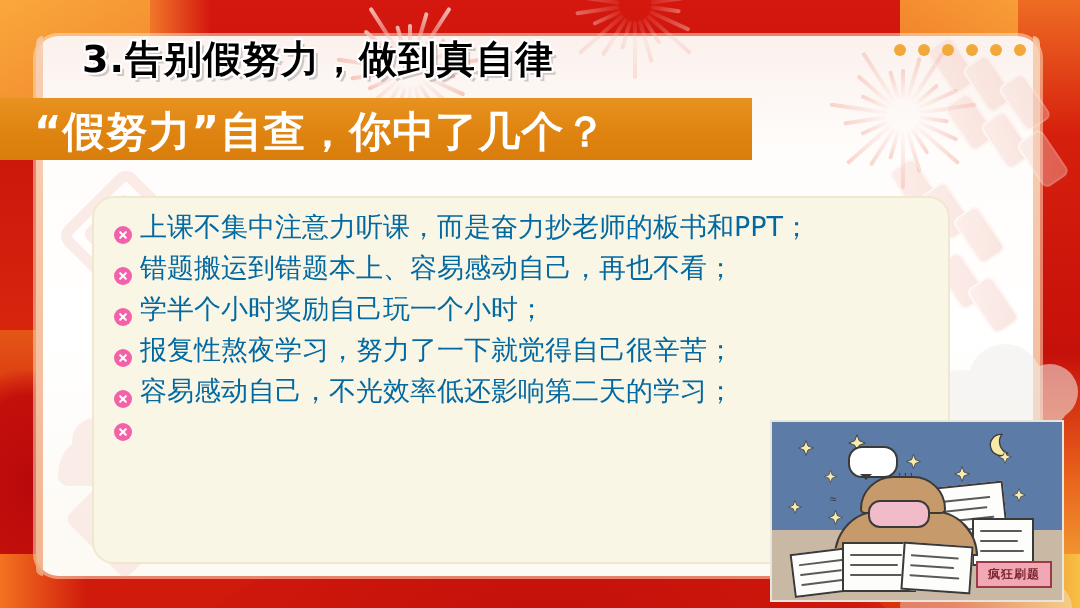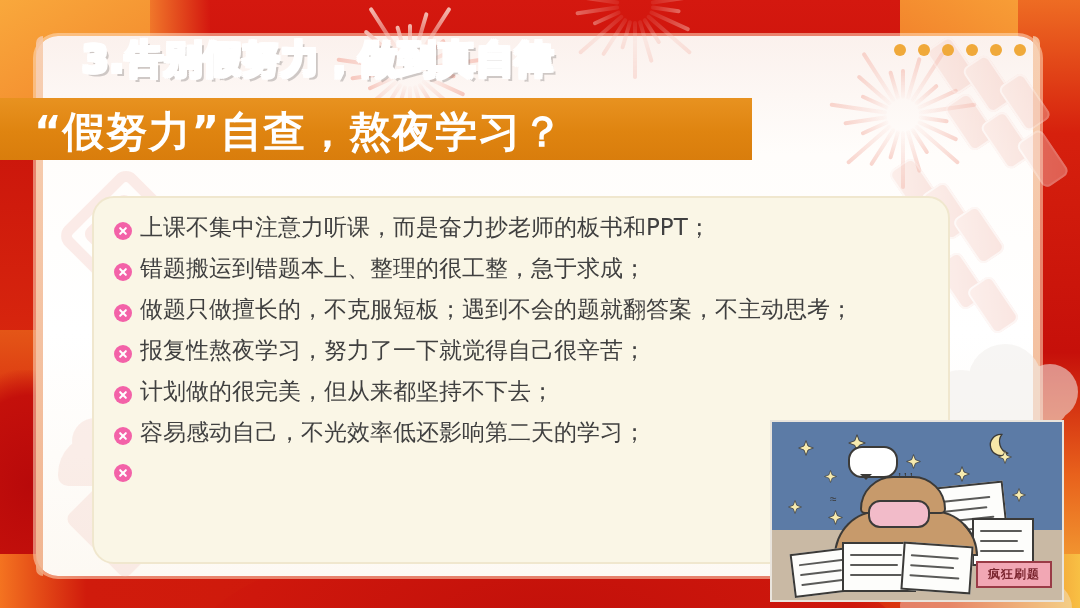--- a/index.html
+++ b/index.html
@@ -135,21 +135,21 @@
   .cw1{left:926px;top:330px;width:150px;height:110px;}
   .cw2{left:900px;top:552px;width:170px;height:80px;opacity:.4;}
 
   
   .dots{position:absolute;right:54px;top:44px;display:flex;gap:12px;}
   .dots .dot{width:12px;height:12px;border-radius:50%;background:#F0A93A;}
 
   
   .title{
     position:absolute;left:82px;top:34px;
-    font-size:38px;font-weight:bold;color:#ffffff;letter-spacing:1px;
+    font-size:38px;font-weight:bold;color:#000000;letter-spacing:1px;
     font-family:"DejaVu Sans","Liberation Sans",sans-serif;
     text-shadow:
       2px 0 0 #fff,-2px 0 0 #fff,0 2px 0 #fff,0 -2px 0 #fff,
       2px 2px 0 #fff,-2px -2px 0 #fff,2px -2px 0 #fff,-2px 2px 0 #fff,
       4px 4px 0 rgba(0,0,0,.18);
     white-space:nowrap;
   }
   .subbar{
     position:absolute;left:0;top:98px;width:752px;height:62px;
     background:linear-gradient(180deg,#E89220 0%,#DF8410 55%,#D97D0C 100%);
@@ -164,23 +164,23 @@
   .card{
     position:absolute;left:92px;top:196px;width:854px;height:364px;
     background:#FAF6E6;
     border:2px solid #F0E7CE;
     border-radius:22px;
   }
   .list{
     position:absolute;left:20px;top:12px;right:8px;
   }
   .li{
-    display:flex;align-items:center;gap:8px;
+    display:flex;align-items:flex-end;gap:8px;
     margin:0 0 7px 0;
-    font-size:23px;line-height:34px;color:#404040;
+    font-size:27px;line-height:34px;color:#0369a1;
     font-family:"DejaVu Sans","Liberation Sans",sans-serif;
     white-space:nowrap;
   }
   .bullet{
     flex:0 0 auto;width:18px;height:18px;margin-top:8px;
     border-radius:50%;background:#F362A8;
     position:relative;
   }
   .bullet:before,.bullet:after{
     content:"";position:absolute;left:4px;top:8px;width:10px;height:2px;
@@ -365,44 +365,40 @@
       <span class="dot" style="background: rgb(240, 169, 58);"></span>
       <span class="dot" style="background: rgb(240, 169, 58);"></span>
       <span class="dot" style="background: rgb(240, 169, 58);"></span>
       <span class="dot" style="background: rgb(240, 169, 58);"></span>
       <span class="dot" style="background: rgb(240, 169, 58);"></span>
     </div>
 
   <div class="title">3.告别假努力，做到真自律</div>
 
   <div class="subbar">
-    <div class="txt">“假努力”自查，熬夜学习？</div>
+    <div class="txt">“假努力”自查，你中了几个？</div>
   </div>
 
   <div class="card">
     <div class="list" id="checklist">
         <div class="li">
           <span class="bullet"></span>
           <span>上课不集中注意力听课，而是奋力抄老师的板书和PPT；</span>
         </div>
         <div class="li">
           <span class="bullet"></span>
-          <span>错题搬运到错题本上、整理的很工整，急于求成；</span>
-        </div>
-        <div class="li">
-          <span class="bullet"></span>
-          <span>做题只做擅长的，不克服短板；遇到不会的题就翻答案，不主动思考；</span>
+          <span>错题搬运到错题本上、容易感动自己，再也不看；</span>
+        </div>
+        <div class="li">
+          <span class="bullet"></span>
+          <span>学半个小时奖励自己玩一个小时；</span>
         </div>
         <div class="li">
           <span class="bullet"></span>
           <span>报复性熬夜学习，努力了一下就觉得自己很辛苦；</span>
-        </div>
-        <div class="li">
-          <span class="bullet"></span>
-          <span>计划做的很完美，但从来都坚持不下去；</span>
         </div>
         <div class="li">
           <span class="bullet"></span>
           <span>容易感动自己，不光效率低还影响第二天的学习；</span>
         </div>
         <div class="li">
           <span class="bullet"></span>
         </div>
       </div>
   </div>

